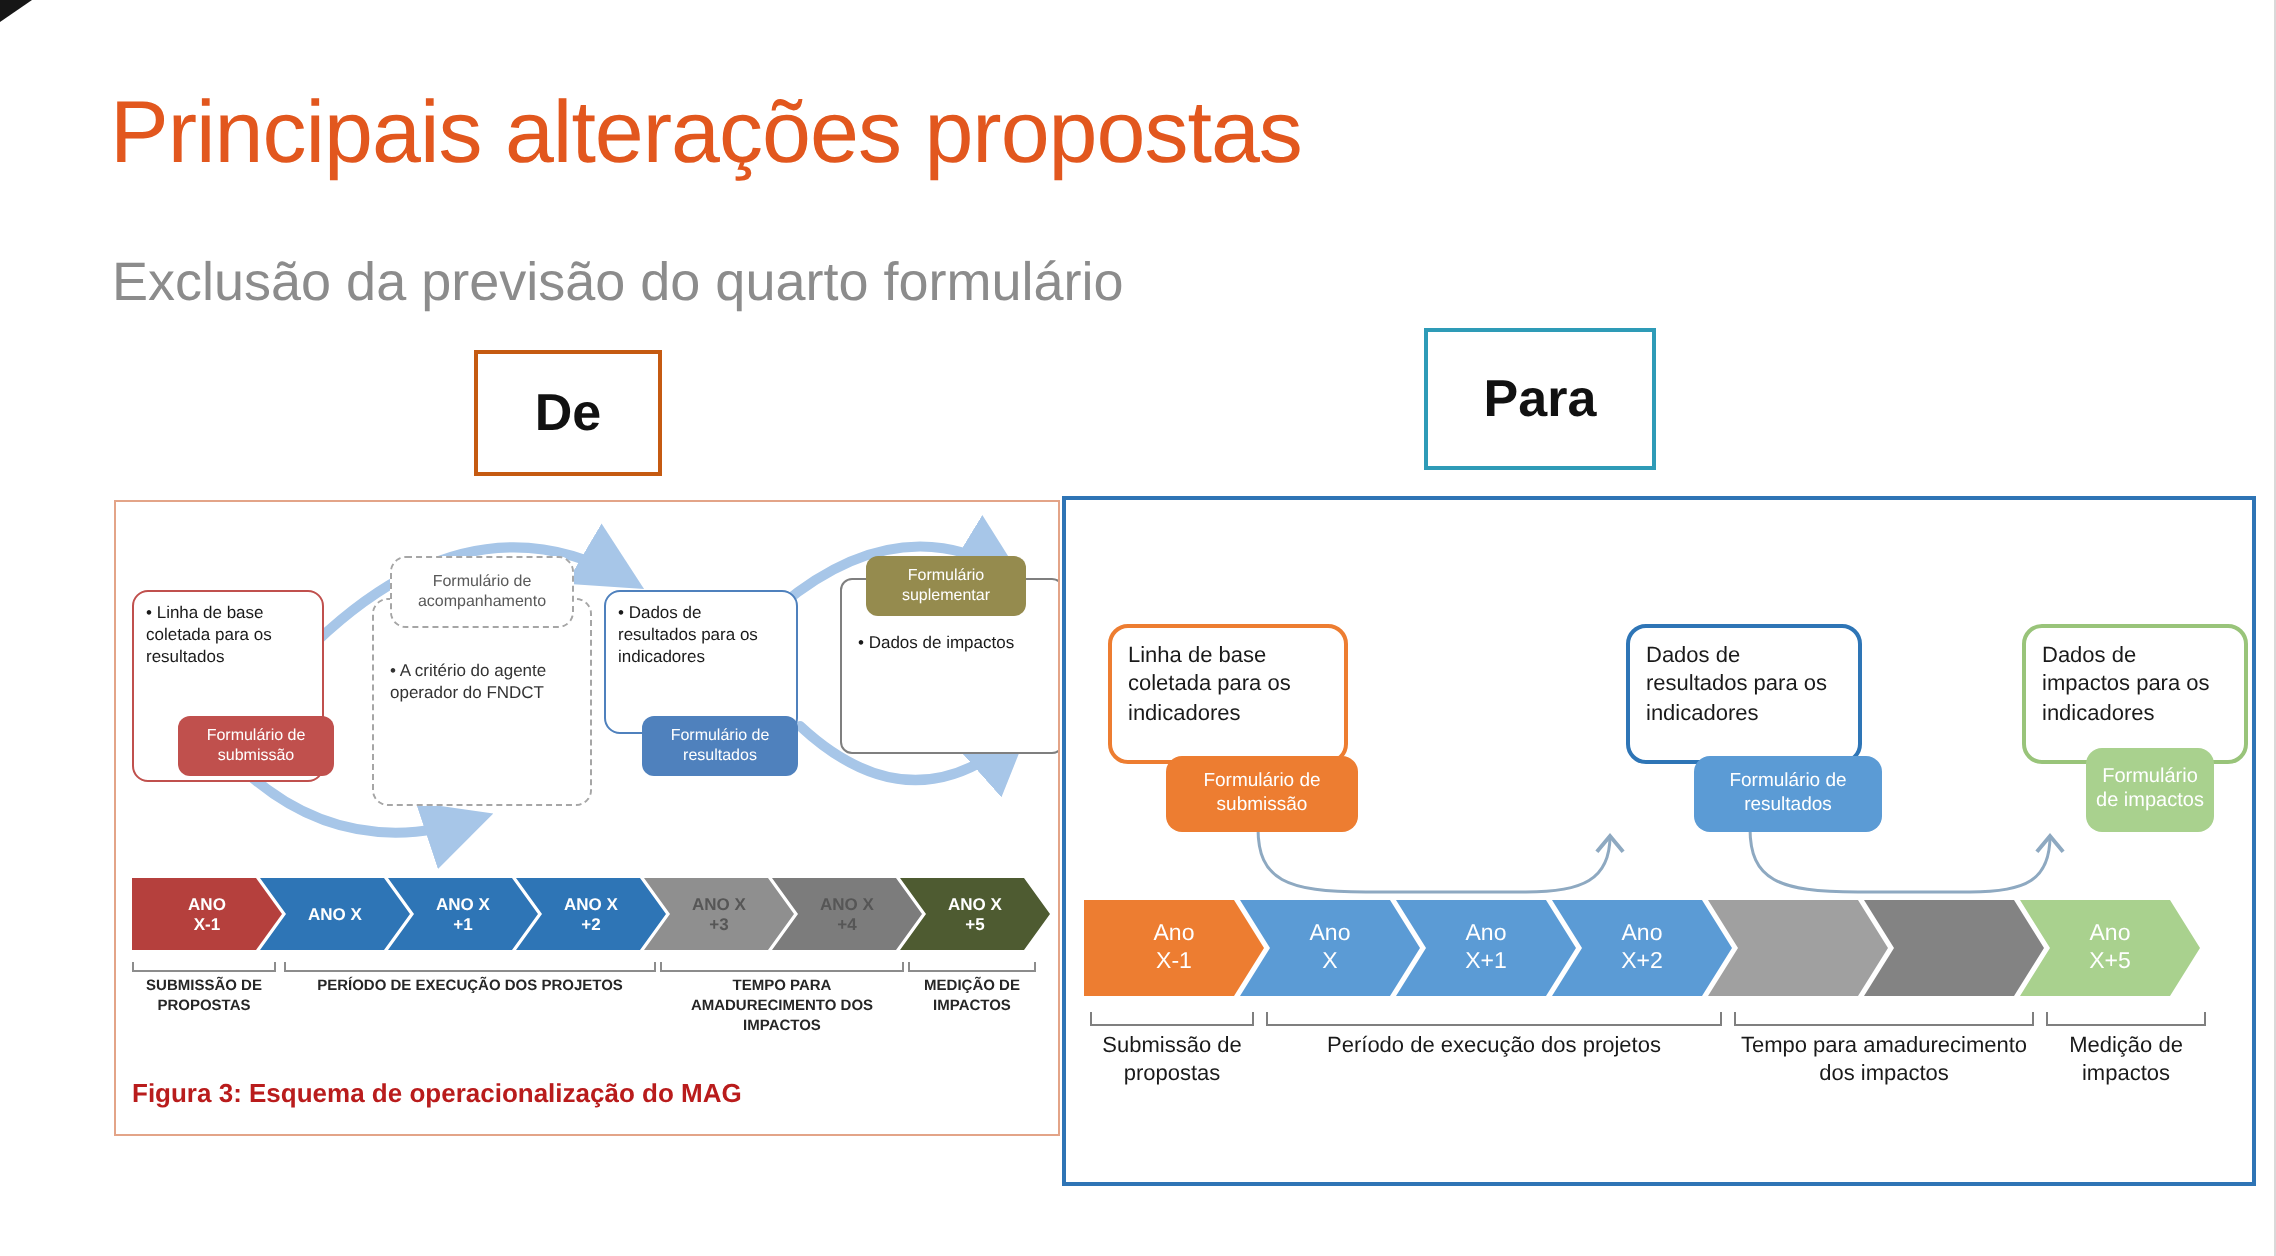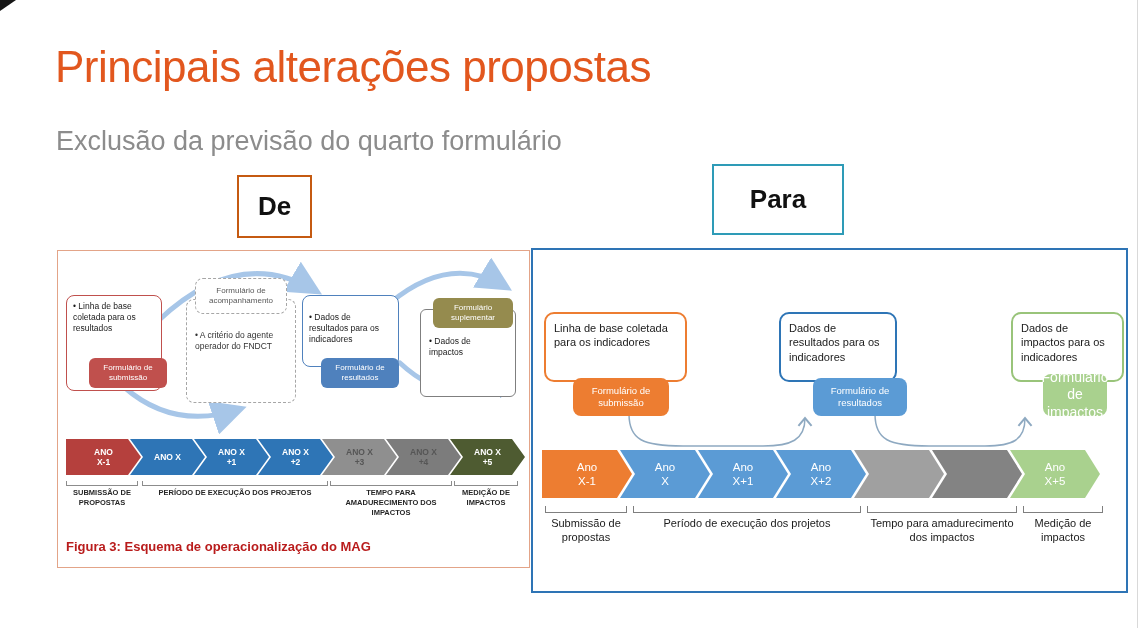--- a/index.html
+++ b/index.html
@@ -8,56 +8,56 @@
   .slide { position:absolute; inset:0; background:#fff; border-right:1px solid #d9d9d9; }
 
   .corner { position:absolute; left:0; top:0; width:16px; height:11px; background:#161616;
             clip-path:polygon(0 0,100% 0,0 100%); }
 
   .title { position:absolute; left:55px; top:42px; font-size:44px; font-weight:400; color:#E2571E; letter-spacing:-0.5px; }
   .subtitle { position:absolute; left:56px; top:126px; font-size:27px; font-weight:400; color:#8C8C8C; }
 
   .label-box { position:absolute; display:flex; align-items:center; justify-content:center;
                background:#fff; font-weight:bold; font-size:26px; color:#111; }
-  .de-box   { left:237px; top:175px; width:75px;  height:63px; border:2px solid #C55A11; }
-  .para-box { left:712px; top:164px; width:132px; height:71px; border:2px solid #2E9BB7; }
+  .de-box   { left:237px; top:175px; width:94px;  height:63px; border:2px solid #C55A11; }
+  .para-box { left:712px; top:164px; width:116px; height:71px; border:2px solid #2E9BB7; }
 
   .panel { position:absolute; background:#fff; overflow:hidden; }
   .panel-de   { left:57px;  top:250px; width:473px; height:318px; border:1px solid #E3A488; }
   .panel-para { left:531px; top:248px; width:597px; height:345px; border:2px solid #2E74B5; }
 
   svg.overlay { position:absolute; left:0; top:0; pointer-events:none; }
 
   
   .callout { position:absolute; background:#fff; border:1.5px solid #999; border-radius:8px; color:#1a1a1a; }
   .callout .body { line-height:1.3; }
   .tag { position:absolute; border-radius:6px; color:#fff; display:flex; align-items:center;
          justify-content:center; text-align:center; line-height:1.25; padding:2px 3px; }
 
   
   .c-sub { left:8px;  top:44px; width:96px; height:96px; font-size:8.5px; padding:5px 6px; }
   .c-sub .tag { left:22px; top:62px; width:78px; height:30px; font-size:8px; }
   .c-acomp { left:128px; top:48px; width:110px; height:104px; border-style:dashed; border-color:#A6A6A6;
              font-size:8.5px; padding:30px 8px 5px; color:#333; }
   .c-acomp .tag { left:8px; top:-22px; width:92px; height:36px; border:1.5px dashed #A6A6A6;
                   background:#fff; color:#595959; font-size:8px; border-radius:8px; }
-  .c-res { left:244px; top:44px; width:97px; height:72px; font-size:8.5px; padding:16px 6px; }
+  .c-res { left:244px; top:44px; width:97px; height:72px; font-size:8.5px; padding:5px 6px; }
   .c-res .tag { left:18px; top:62px; width:78px; height:30px; font-size:8px; }
-  .c-sup { left:362px; top:38px; width:96px; height:88px; border:1px solid #7F7F7F; border-radius:6px;
-           font-size:8.5px; padding:26px 8px 5px;margin-top:20px; }
+  .c-sup { left:362px; top:38px; width:112px; height:88px; border:1px solid #7F7F7F; border-radius:6px;
+           font-size:8.5px; padding:26px 8px 5px; }
   .c-sup .tag { left:12px; top:-12px; width:80px; height:30px; font-size:8px; }
 
   
   .callout-r { border-width:2px; border-radius:10px; font-size:11px; padding:7px 8px; }
-  .c-o { left:11px;  top:62px; width:143px; height:70px; }
+  .c-o { left:21px;  top:62px; width:120px; height:70px; }
   .c-o .tag { left:27px; top:64px; width:96px; height:38px; font-size:9.5px; border-radius:8px; }
-  .c-b { left:246px; top:62px; width:118px; height:70px; }
+  .c-b { left:280px; top:62px; width:118px; height:70px; }
   .c-b .tag { left:32px; top:64px; width:94px; height:38px; font-size:9.5px; border-radius:8px; }
   .c-g { left:478px; top:62px; width:113px; height:70px; }
-  .c-g .tag { left:30px; top:60px; width:64px; height:42px; font-size:14px; border-radius:8px; }
+  .c-g .tag { left:30px; top:60px; width:64px; height:42px; font-size:10px; border-radius:8px; }
 
   
   .chev { flex:0 0 auto; display:flex; align-items:center; justify-content:center; text-align:center;
           color:#fff; white-space:pre-line; }
   .tl-de { position:absolute; left:8px; top:188px; display:flex; }
   .tl-de .chev { width:75px; height:36px; font-size:8.5px; font-weight:bold; line-height:1.2; margin-left:-11px;
     clip-path:polygon(0 0, calc(100% - 13px) 0, 100% 50%, calc(100% - 13px) 100%, 0 100%, 13px 50%); }
   .tl-de .chev:first-child { margin-left:0;
     clip-path:polygon(0 0, calc(100% - 13px) 0, 100% 50%, calc(100% - 13px) 100%, 0 100%); }
   .tl-de .chev:nth-child(5), .tl-de .chev:nth-child(6) { color:#565656; }

